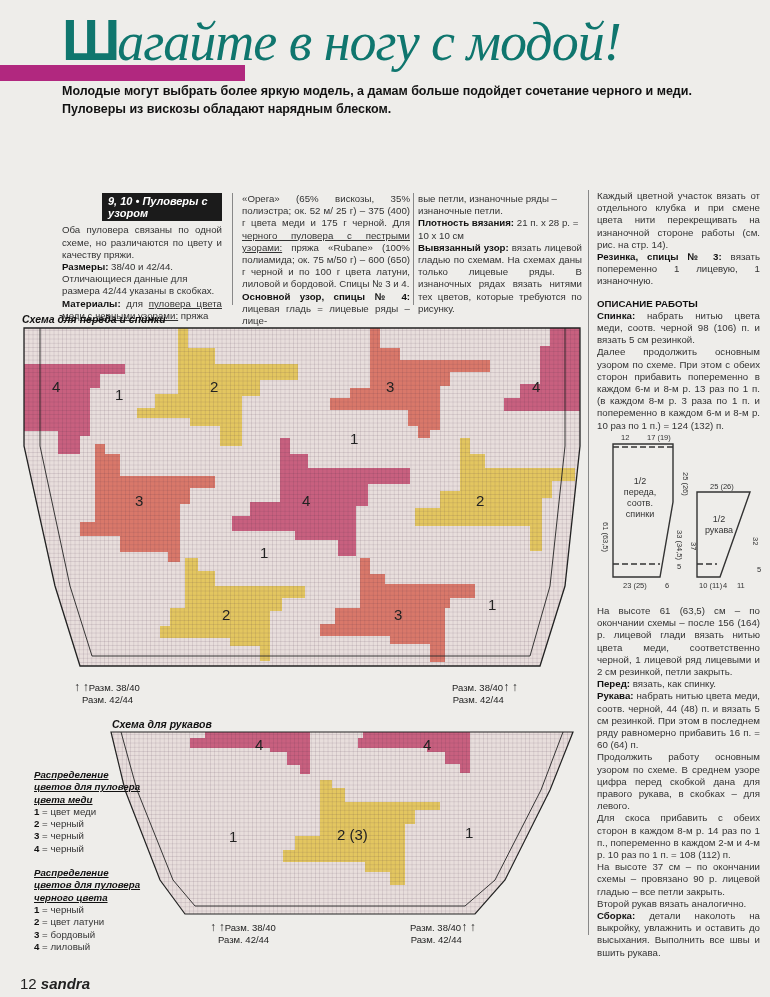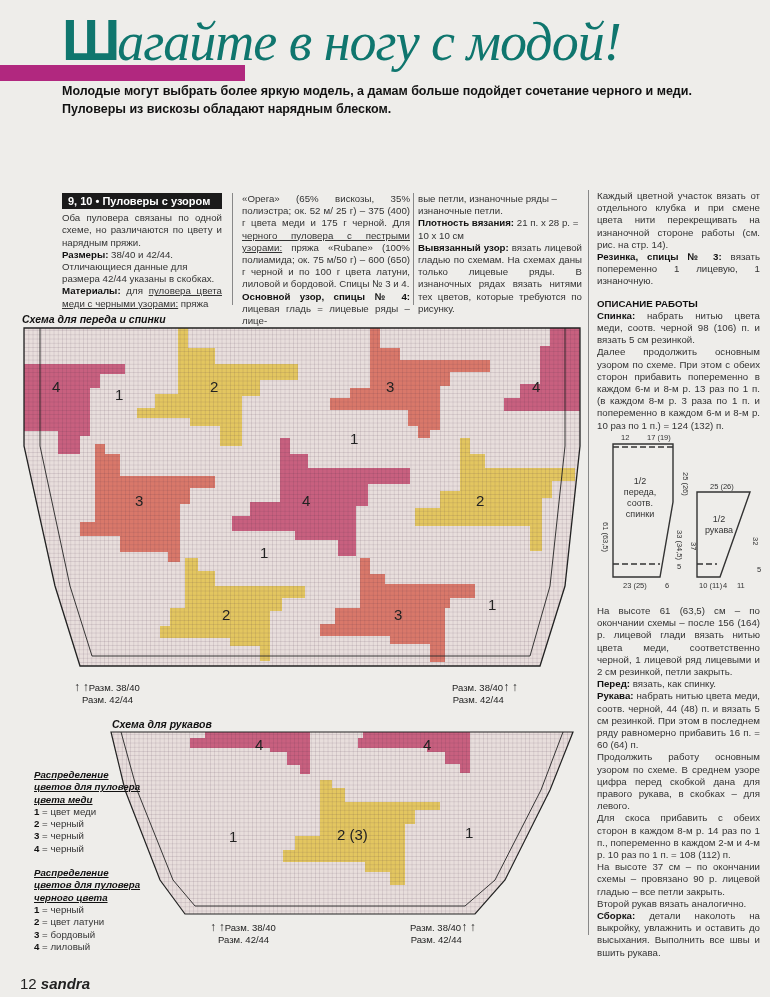--- a/index.html
+++ b/index.html
@@ -5,21 +5,21 @@
   html,body{margin:0;padding:0;}
   body{width:770px;height:997px;background:#eeedea;position:relative;overflow:hidden;font-family:"Liberation Sans",sans-serif;color:#222;}
   .abs{position:absolute;}
   .title{left:62px;top:6px;font-family:"Liberation Serif",serif;font-style:italic;font-size:54px;color:#0f766e;letter-spacing:-1px;white-space:nowrap;}
   .title .cap{font-family:"Liberation Sans",sans-serif;font-style:normal;font-weight:bold;font-size:58px;letter-spacing:-3px;}
   .bar{left:0;top:65px;width:245px;height:16px;background:#b1287f;}
   .intro{left:62px;top:82px;font-size:12.5px;font-weight:bold;line-height:18px;color:#111;}
   .col{font-size:9.7px;line-height:12.2px;color:#333;}
   .col b{color:#111;}
   .col u{text-decoration:underline;}
-  .sec-head{background:#1b1b1b;color:#fff;font-weight:bold;font-size:11px;padding:2px 6px;margin-bottom:3px;}
+  .sec-head{background:#1b1b1b;color:#fff;font-weight:bold;font-style:italic;font-size:11px;padding:2px 6px;margin-bottom:3px;margin-left:40px;}
   .vrule{width:1px;background:#888;}
   .caption{font-size:10.5px;font-weight:bold;font-style:italic;color:#111;}
   .size-note{font-size:9.5px;color:#222;}
   .arrow{font-size:12px;font-weight:bold;}
   .legend{font-size:9.7px;line-height:12.3px;color:#333;}
   .legend .h{font-weight:bold;font-style:italic;color:#111;text-decoration:underline;}
   .legend .n{font-weight:bold;color:#111;}
   .footer{left:20px;top:975px;font-size:15px;}
   .footer b{font-style:italic;}
 </style>
@@ -28,21 +28,21 @@
 
 <div class="abs title"><span class="cap">Ш</span><span>агайте в ногу с модой!</span></div>
 <div class="abs bar"></div>
 <div class="abs intro">
   <div>Молодые могут выбрать более яркую модель, а дамам больше подойдет сочетание черного и меди.</div>
   <div>Пуловеры из вискозы обладают нарядным блеском.</div>
 </div>
 
 <div class="abs col" style="left:62px;top:193px;width:160px;">
   <div class="sec-head">9, 10 • Пуловеры с узором</div>
-  <div style="text-align:justify">Оба пуловера связаны по одной схеме, но различаются по цвету и нарядным пряжи.</div>
+  <div style="text-align:justify">Оба пуловера связаны по одной схеме, но различаются по цвету и качеству пряжи.</div>
   <div><b>Размеры:</b> <span>38/40 и 42/44.</span></div>
   <div>Отличающиеся данные для размера 42/44 указаны в скобках.</div>
   <div style="text-align:justify"><b>Материалы:</b> <span>для</span> <u>пуловера цвета меди с черными узорами:</u> <span>пряжа</span></div>
 </div>
 <div class="abs vrule" style="left:232px;top:193px;height:112px;"></div>
 
 <div class="abs col" style="left:242px;top:193px;width:168px;text-align:justify;">
   <span>«Opera» (65% вискозы, 35% полиэстра; ок. 52 м/ 25 г) – 375 (400) г цвета меди и 175 г черной. Для</span>
   <u>черного пуловера с пестрыми узорами:</u>
   <span>пряжа «Rubane» (100% полиамида; ок. 75 м/50 г) – 600 (650) г черной и по 100 г цвета латуни, лиловой и бордовой. Спицы № 3 и 4.</span>

